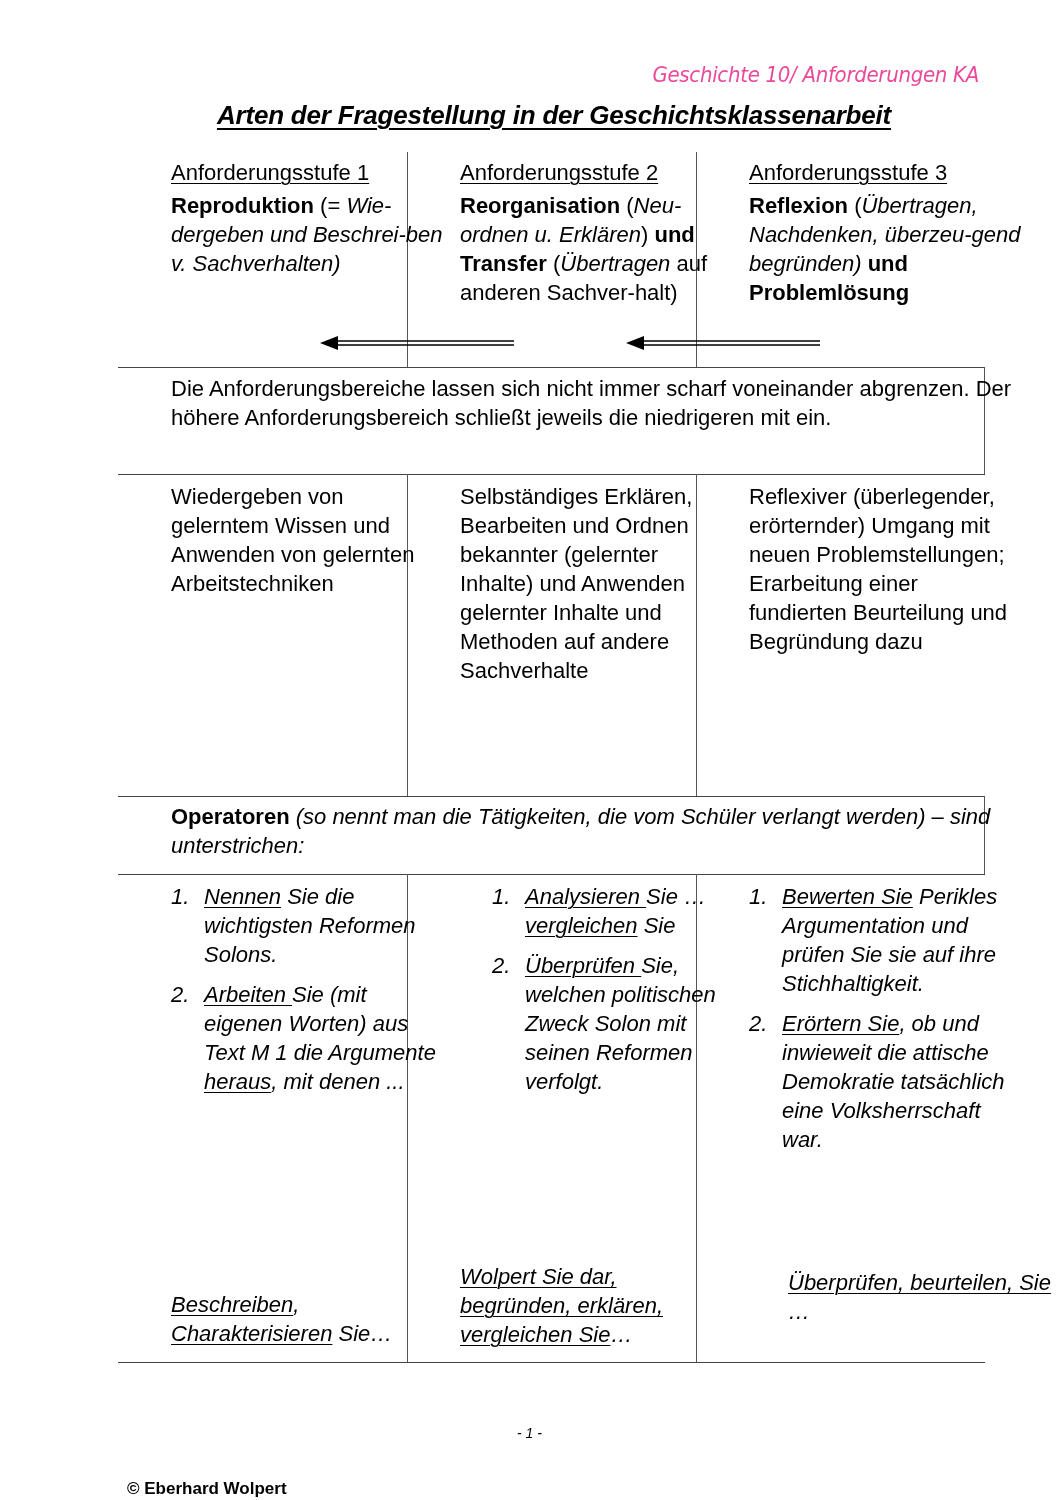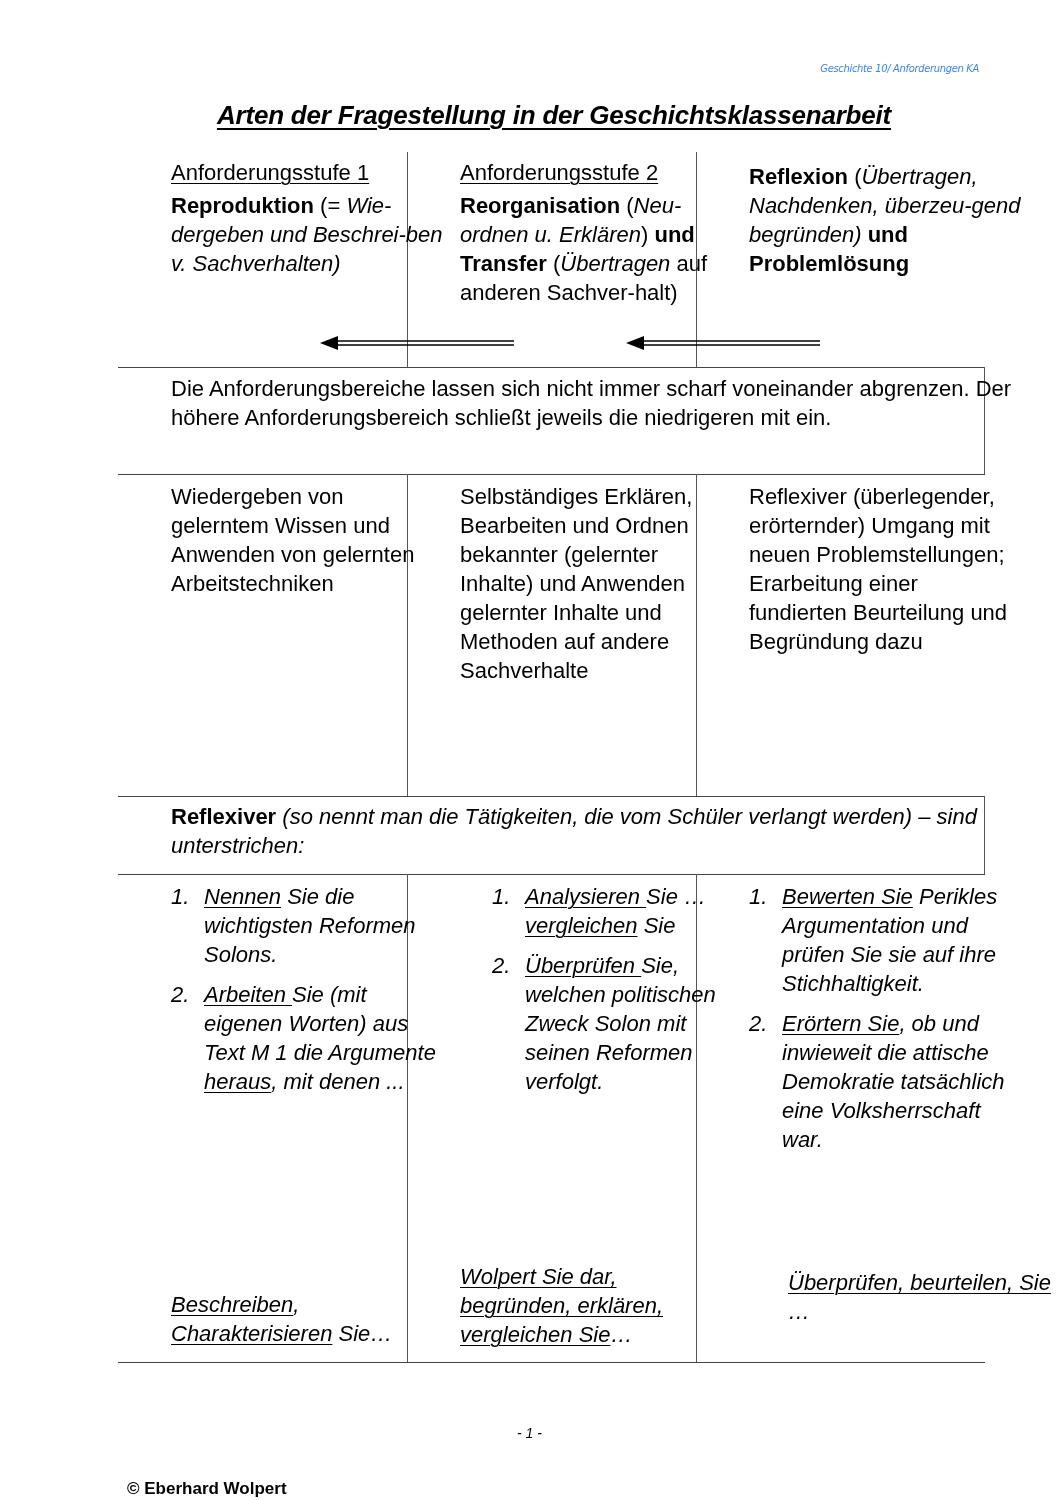--- a/index.html
+++ b/index.html
@@ -1,19 +1,19 @@
 <!DOCTYPE html>
 <html><head>
 <meta charset="utf-8">
 <style>
   html, body { margin: 0; padding: 0; background: #ffffff; }
   body { width: 1061px; height: 1500px; position: relative; overflow: hidden;
          font-family: "Liberation Sans", "DejaVu Sans", sans-serif; color: #000; }
-  .running-header { position: absolute; top: 62px; right: 82px; font-size: 11px; font-style: italic;
-         font-family: "DejaVu Sans", sans-serif; font-stretch: condensed; letter-spacing: -0.3px; color: #3b82f6; }
+  .running-header { position: absolute; top: 62px; right: 82px; font-size: 22px; font-style: italic;
+         font-family: "DejaVu Sans", sans-serif; font-stretch: condensed; letter-spacing: -0.3px; color: #ec4899; }
   .doc-title { position: absolute; top: 100px; left: 0; width: 1108px; text-align: center;
          font-size: 26px; font-weight: bold; font-style: italic; text-decoration: underline;
          text-decoration-thickness: 2px; text-underline-offset: 4px; letter-spacing: -0.2px; }
   .txt { font-size: 22px; line-height: 29px; }
   .u { text-decoration: underline; text-underline-offset: 3px; text-decoration-thickness: 1px; }
   .b { font-weight: bold; }
   .i { font-style: italic; }
   .hline { position: absolute; height: 0; border-top: 1.5px solid #444; }
   .vline { position: absolute; width: 0; border-left: 1.5px solid #555; }
   .cell { position: absolute; margin-left: 44px; }
@@ -35,20 +35,21 @@
 
 <div class="cell txt" style="left:127px; top:158px; width:272px;">
   <div class="u">Anforderungsstufe 1</div>
   <div style="margin-top:4px;"><span class="b">Reproduktion</span><span> (= </span><span class="i">Wie-dergeben und Beschrei-ben v. Sachverhalten)</span></div>
 </div>
 <div class="cell txt" style="left:416px; top:158px; width:275px;">
   <div class="u">Anforderungsstufe 2</div>
   <div style="margin-top:4px;"><span class="b">Reorganisation</span><span> (</span><span class="i">Neu-ordnen u. Erklären</span><span>) </span><span class="b">und Transfer</span><span> (</span><span class="i">Übertragen</span><span> auf anderen Sachver-halt)</span></div>
 </div>
 <div class="cell txt" style="left:705px; top:158px; width:275px;">
+  <div class="u">Anforderungsstufe 3</div>
   <div style="margin-top:4px;"><span class="b">Reflexion</span><span> (</span><span class="i">Übertragen, Nachdenken, überzeu-gend begründen)</span><span>  </span><span class="b">und Problemlösung</span></div>
 </div>
 
 <svg class="arrow" style="left:320px; top:335px;" width="196" height="16">
   <polygon points="0,8 18,1 18,15" fill="#000"></polygon>
   <line x1="16" y1="6" x2="194" y2="6" stroke="#000" stroke-width="1.5"></line>
   <line x1="16" y1="10" x2="194" y2="10" stroke="#000" stroke-width="1.5"></line>
 </svg>
 <svg class="arrow" style="left:626px; top:335px;" width="196" height="16">
   <polygon points="0,8 18,1 18,15" fill="#000"></polygon>
@@ -63,21 +64,21 @@
 
 <div class="vline" style="left:407px; top:474px; height:322px;"></div>
 <div class="vline" style="left:696px; top:474px; height:322px;"></div>
 <div class="cell txt" style="left:127px; top:482px; width:262px;">Wiedergeben von gelerntem Wissen und Anwenden von gelernten Arbeitstechniken</div>
 <div class="cell txt" style="left:416px; top:482px; width:275px;">Selbständiges Erklären, Bearbeiten und Ordnen bekannter (gelernter Inhalte) und Anwenden gelernter Inhalte und Methoden auf andere Sachverhalte</div>
 <div class="cell txt" style="left:705px; top:482px; width:260px;">Reflexiver (überlegender, erörternder) Umgang mit neuen Problemstellungen; Erarbeitung einer fundierten Beurteilung und Begründung dazu</div>
 
 <div class="hline" style="left:118px; top:796px; width:867px;"></div>
 <div class="vline" style="left:984px; top:796px; height:78px;"></div>
 <div class="cell txt" style="left:127px; top:802px; width:850px;">
-  <span class="b">Reflexiver</span><span class="i"> (so nennt man die Tätigkeiten, die vom Schüler verlangt werden) – sind unterstrichen:</span>
+  <span class="b">Operatoren</span><span class="i"> (so nennt man die Tätigkeiten, die vom Schüler verlangt werden) – sind unterstrichen:</span>
 </div>
 <div class="hline" style="left:118px; top:874px; width:867px;"></div>
 
 <div class="vline" style="left:407px; top:874px; height:488px;"></div>
 <div class="vline" style="left:696px; top:874px; height:488px;"></div>
 
 <div class="cell txt i" style="left:127px; top:882px; width:272px;">
   <ol class="ops">
       <li><span class="num">1.</span><span class="u">Nennen</span><span> Sie die wichtigsten Reformen Solons.</span></li>
       <li><span class="num">2.</span><span class="u">Arbeiten </span><span>Sie (mit eigenen Worten) aus Text M 1 die Argumente </span><span class="u">heraus</span><span>, mit denen ...</span></li>

